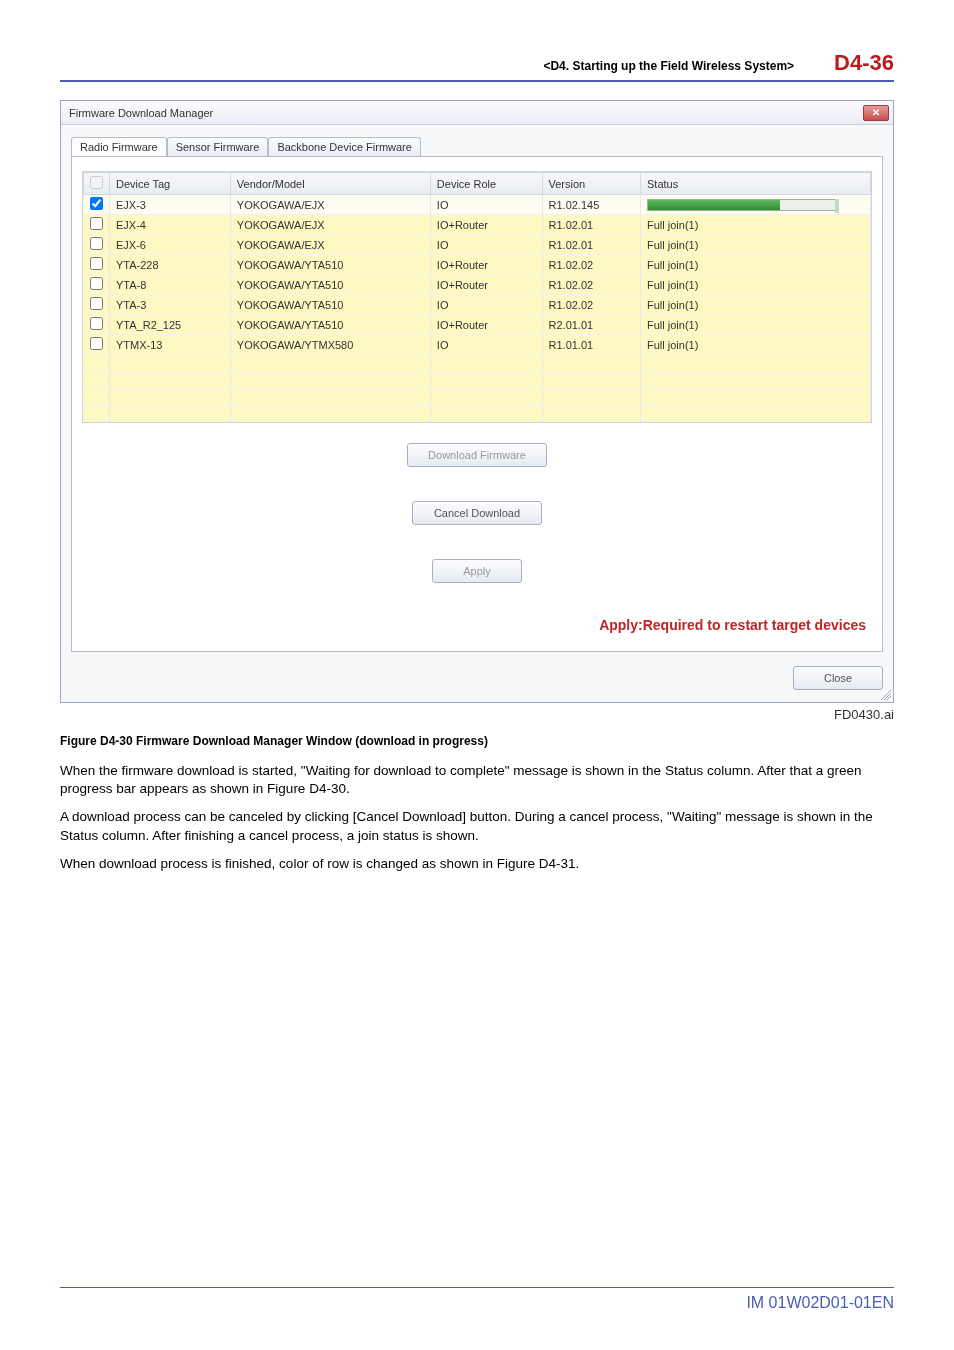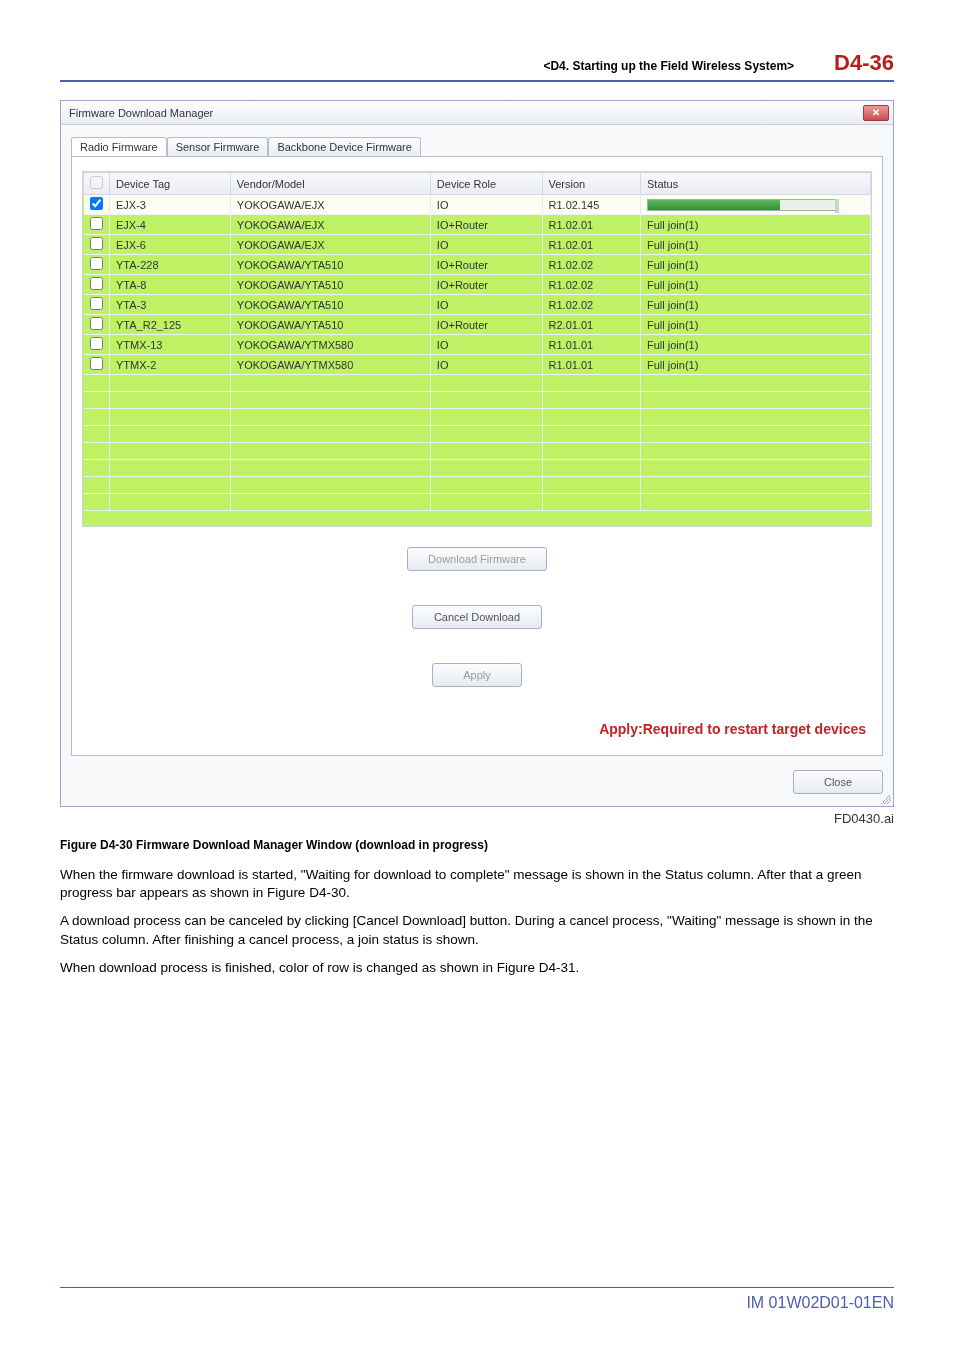--- a/index.html
+++ b/index.html
@@ -81,22 +81,22 @@
     background: #fff;
   }
   .tab-body {
     border: 1px solid #b7bcc7;
     margin: 0 10px 14px 10px;
     background: #fff;
     padding: 14px 10px 18px 10px;
   }
   .grid {
     border: 1px solid #cfd3dc;
-    background: #bef264;
-    height: 356px;
+    background: #fef9c3;
+    height: 252px;
     overflow: hidden;
   }
   table.devtable {
     width: 100%;
     border-collapse: collapse;
     font-size: 11px;
     color: #333;
   }
   table.devtable th {
     background: linear-gradient(#f7f8fb,#e9ecf3);
@@ -297,28 +297,20 @@
             </tr>
             <tr>
               <td class="chk"><input type="checkbox" style=""></td>
               <td>YTMX-13</td>
               <td>YOKOGAWA/YTMX580</td>
               <td>IO</td>
               <td>R1.01.01</td>
               <td>Full join(1)</td>
             </tr>
             <tr>
-              <td class="chk"><input type="checkbox" style=""></td>
-              <td>YTMX-2</td>
-              <td>YOKOGAWA/YTMX580</td>
-              <td>IO</td>
-              <td>R1.01.01</td>
-              <td>Full join(1)</td>
-            </tr>
-            <tr>
                 <td class="chk">&nbsp;</td>
                 <td></td>
                 <td></td>
                 <td></td>
                 <td></td>
                 <td></td>
               </tr>
             <tr>
                 <td class="chk">&nbsp;</td>
                 <td></td>

